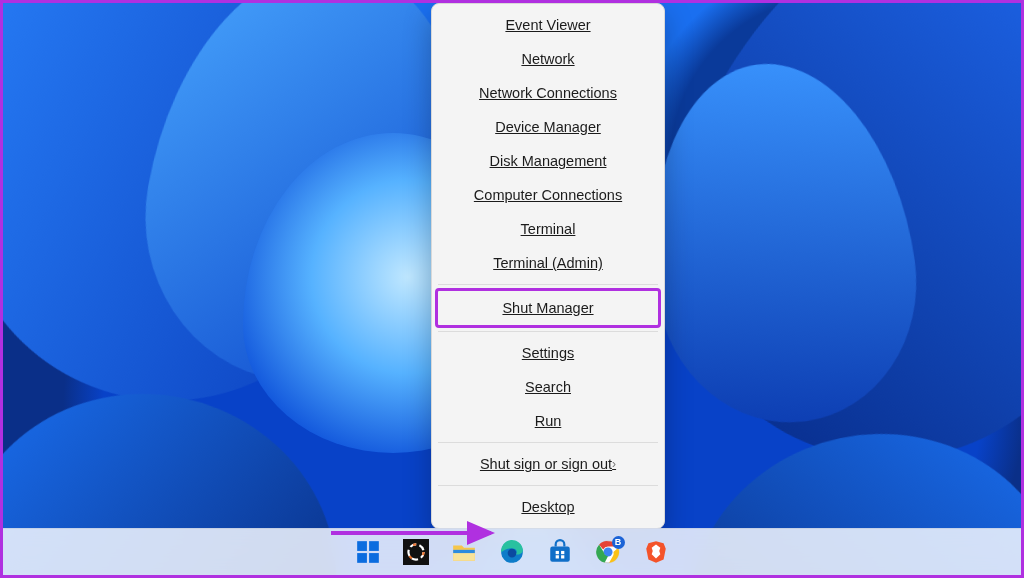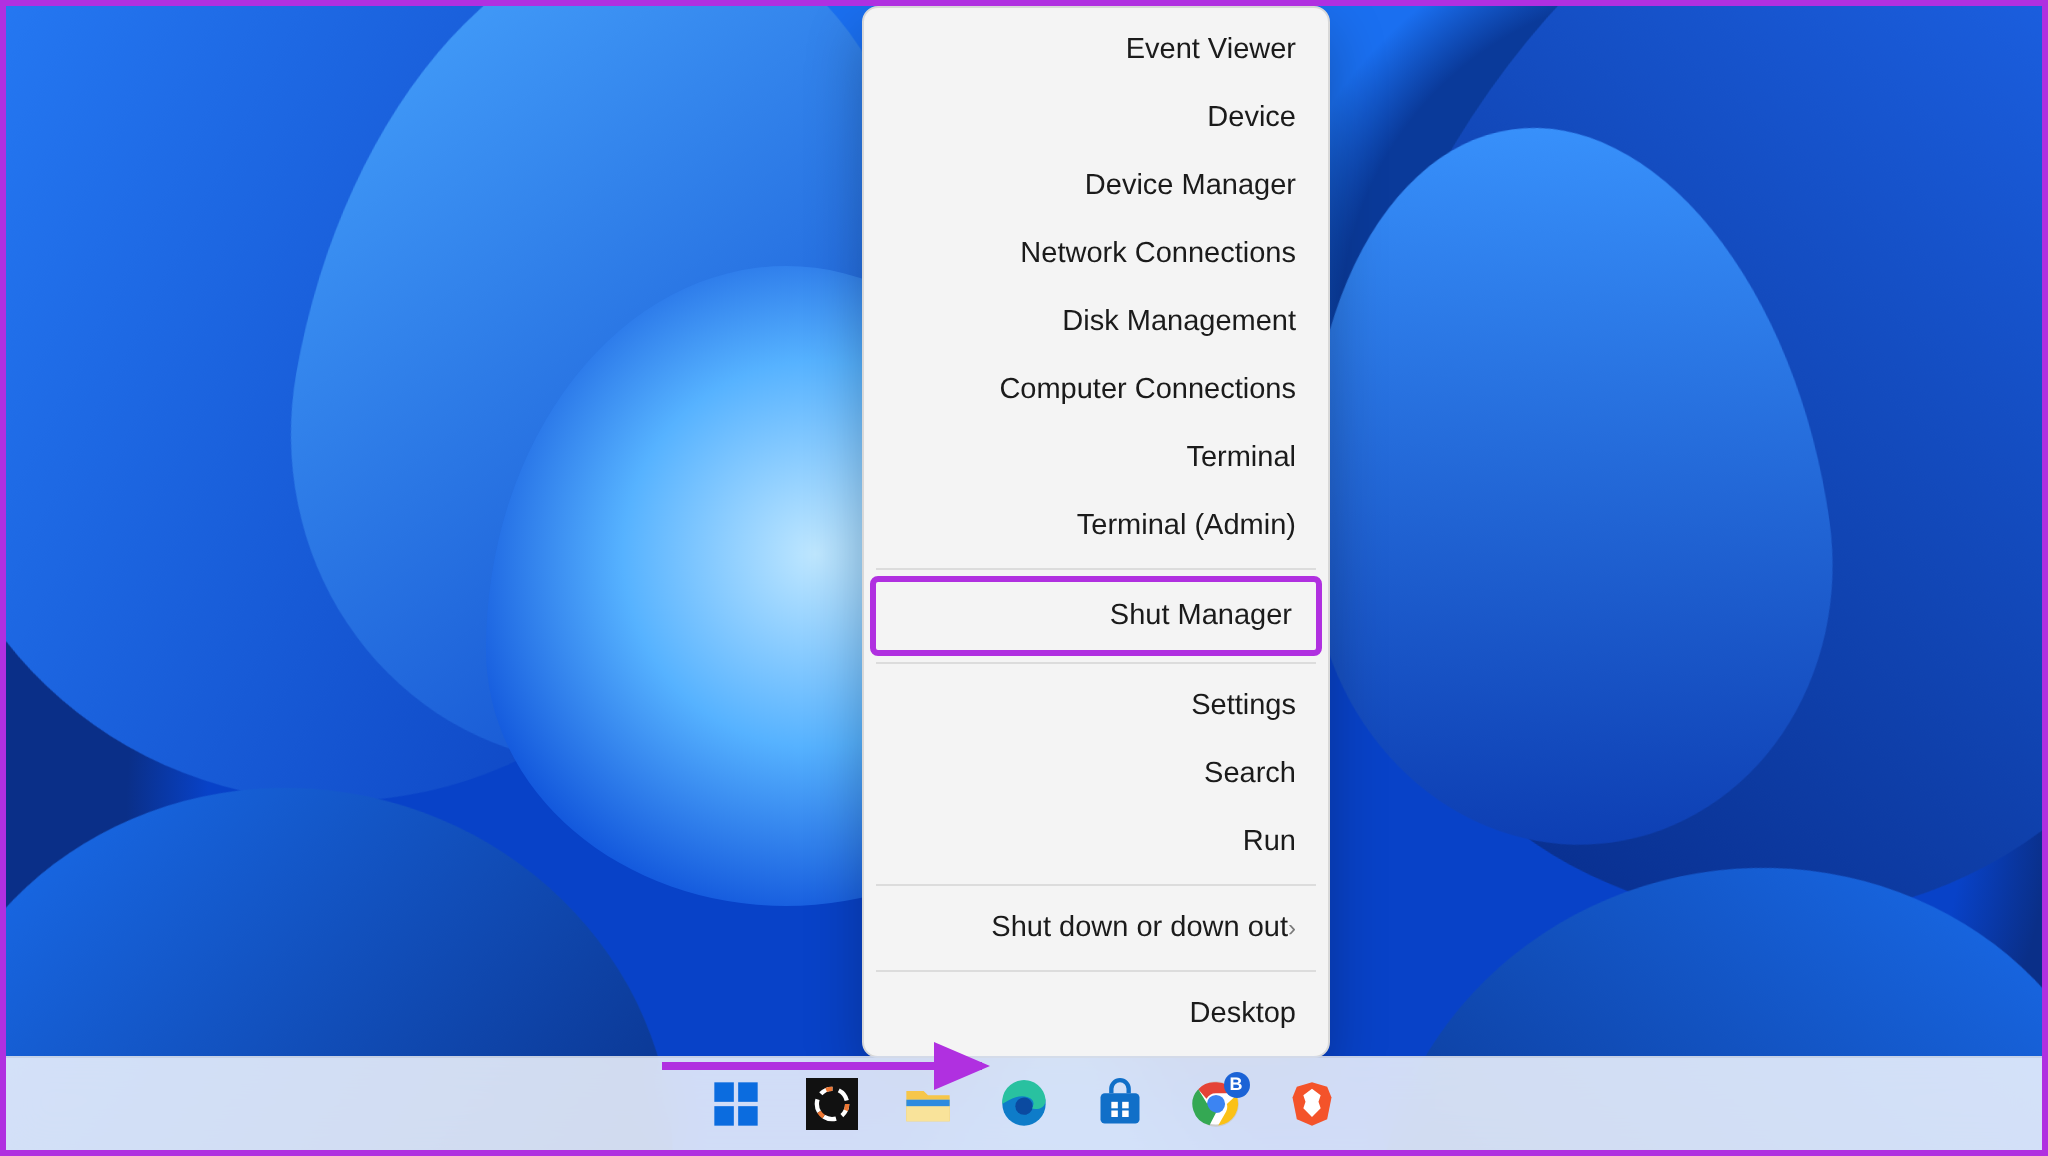--- a/index.html
+++ b/index.html
@@ -40,22 +40,23 @@
       box-shadow: 0 12px 28px rgba(0,0,0,.25);
       padding: 4px;
       font-size: 14.5px;
       color: #1b1b1b;
     }
     .menu-item {
       padding: 9px 12px;
       border-radius: 4px;
       cursor: pointer;
       display: flex;
-      justify-content: flex-end;
+      justify-content: center;
       align-items: center;
+      text-decoration: underline;
     }
     .menu-item.highlight {
       border: 3px solid #b030e0;
       margin: -1px;
     }
     .menu-sep {
       height: 1px;
       background: #dcdcdc;
       margin: 4px 2px;
     }
@@ -99,27 +100,27 @@
   <div class="petal" style="left:240px;top:130px;width:300px;height:320px;background:radial-gradient(circle at 55% 45%,#bfe7ff,#56b2ff 40%,#0c4fd9 80%);transform:rotate(0deg);"></div>
   <div class="petal" style="left:-40px;bottom:-120px;width:380px;height:300px;background:linear-gradient(120deg,#1a6ff0,#07287a);transform:rotate(12deg);"></div>
   <div class="petal" style="right:-40px;bottom:-160px;width:380px;height:300px;background:linear-gradient(230deg,#1a6ff0,#07287a);transform:rotate(-12deg);"></div>
 </div>
 
 <div class="context-menu" id="ctx">
     <div class="menu-item">
       <span>Event Viewer</span>
     </div>
     <div class="menu-item">
-      <span>Device</span>
+      <span>Network</span>
+    </div>
+    <div class="menu-item">
+      <span>Network Connections</span>
     </div>
     <div class="menu-item">
       <span>Device Manager</span>
-    </div>
-    <div class="menu-item">
-      <span>Network Connections</span>
     </div>
     <div class="menu-item">
       <span>Disk Management</span>
     </div>
     <div class="menu-item">
       <span>Computer Connections</span>
     </div>
     <div class="menu-item">
       <span>Terminal</span>
     </div>
@@ -135,21 +136,21 @@
       <span>Settings</span>
     </div>
     <div class="menu-item">
       <span>Search</span>
     </div>
     <div class="menu-item">
       <span>Run</span>
     </div>
     <div class="menu-sep"></div>
     <div class="menu-item">
-      <span>Shut down or down out</span>
+      <span>Shut sign or sign out</span>
       <span class="chev">›</span>
     </div>
     <div class="menu-sep"></div>
     <div class="menu-item">
       <span>Desktop</span>
     </div>
   </div>
 
 <div class="taskbar">
   <div class="tb-icon">

